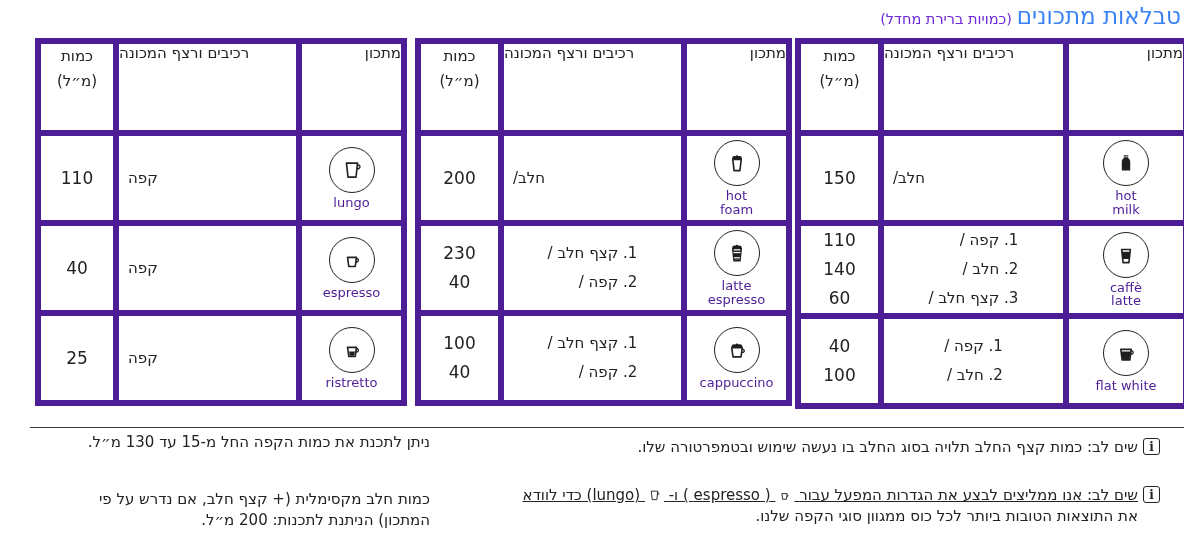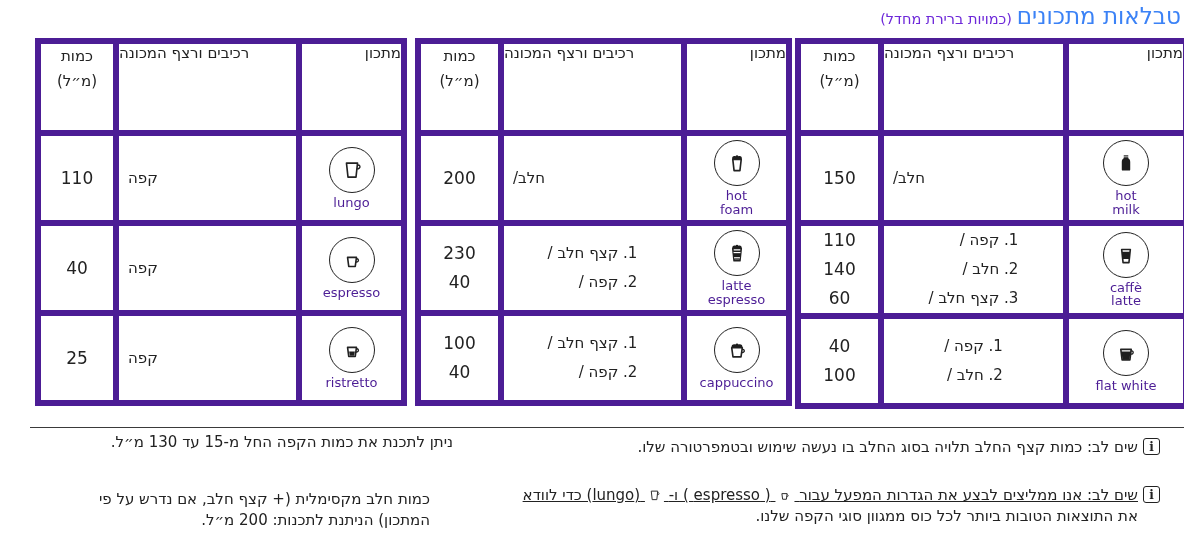--- a/index.html
+++ b/index.html
@@ -43,21 +43,21 @@
   .ing-block{width:max-content;text-align:right;}
   .ing-block div,.qty-cell div{line-height:29px;}
 
   .qty-cell{text-align:center;font-weight:bold;font-size:17px;vertical-align:middle;}
 
   
   .divider{position:absolute;top:427px;left:30px;width:1154px;border-top:1px solid #3a3a3a;}
 
   
   .note{position:absolute;font-size:15px;color:#222;}
-  .note-left-1{top:433px;left:0;width:430px;padding-left:23px;}
+  .note-left-1{top:433px;left:0;width:430px;}
   .note-left-2{top:489px;left:55px;width:375px;line-height:21px;}
   .notes-right{position:absolute;top:437px;right:24px;width:645px;}
   .note-row{display:flex;gap:5px;align-items:flex-start;}
   .note-row-2{margin-top:27px;}
   .note-text{font-size:15px;line-height:21px;}
   .nr-line1{white-space:nowrap;text-decoration:underline;}
   .info-box{width:17px;height:17px;border:1.5px solid #222;border-radius:3px;
             display:inline-flex;align-items:center;justify-content:center;flex:none;
             font-family:"DejaVu Serif",serif;font-weight:bold;font-style:normal;
             font-size:12px;line-height:1;margin-top:1px;box-sizing:border-box;}

